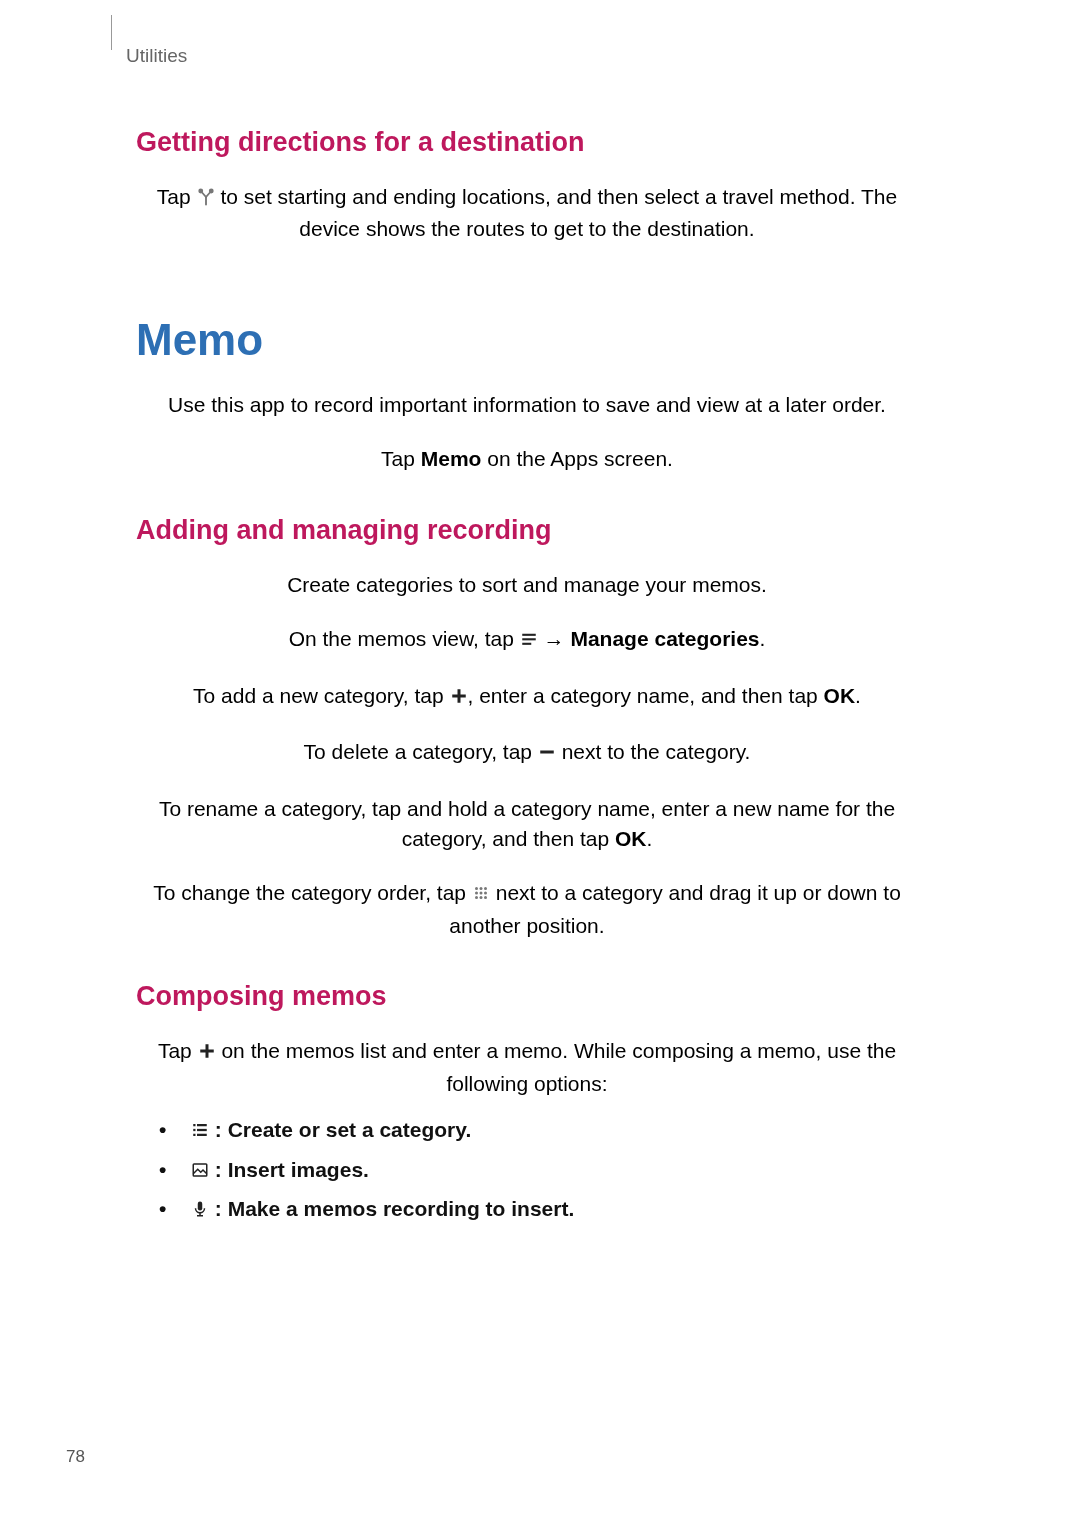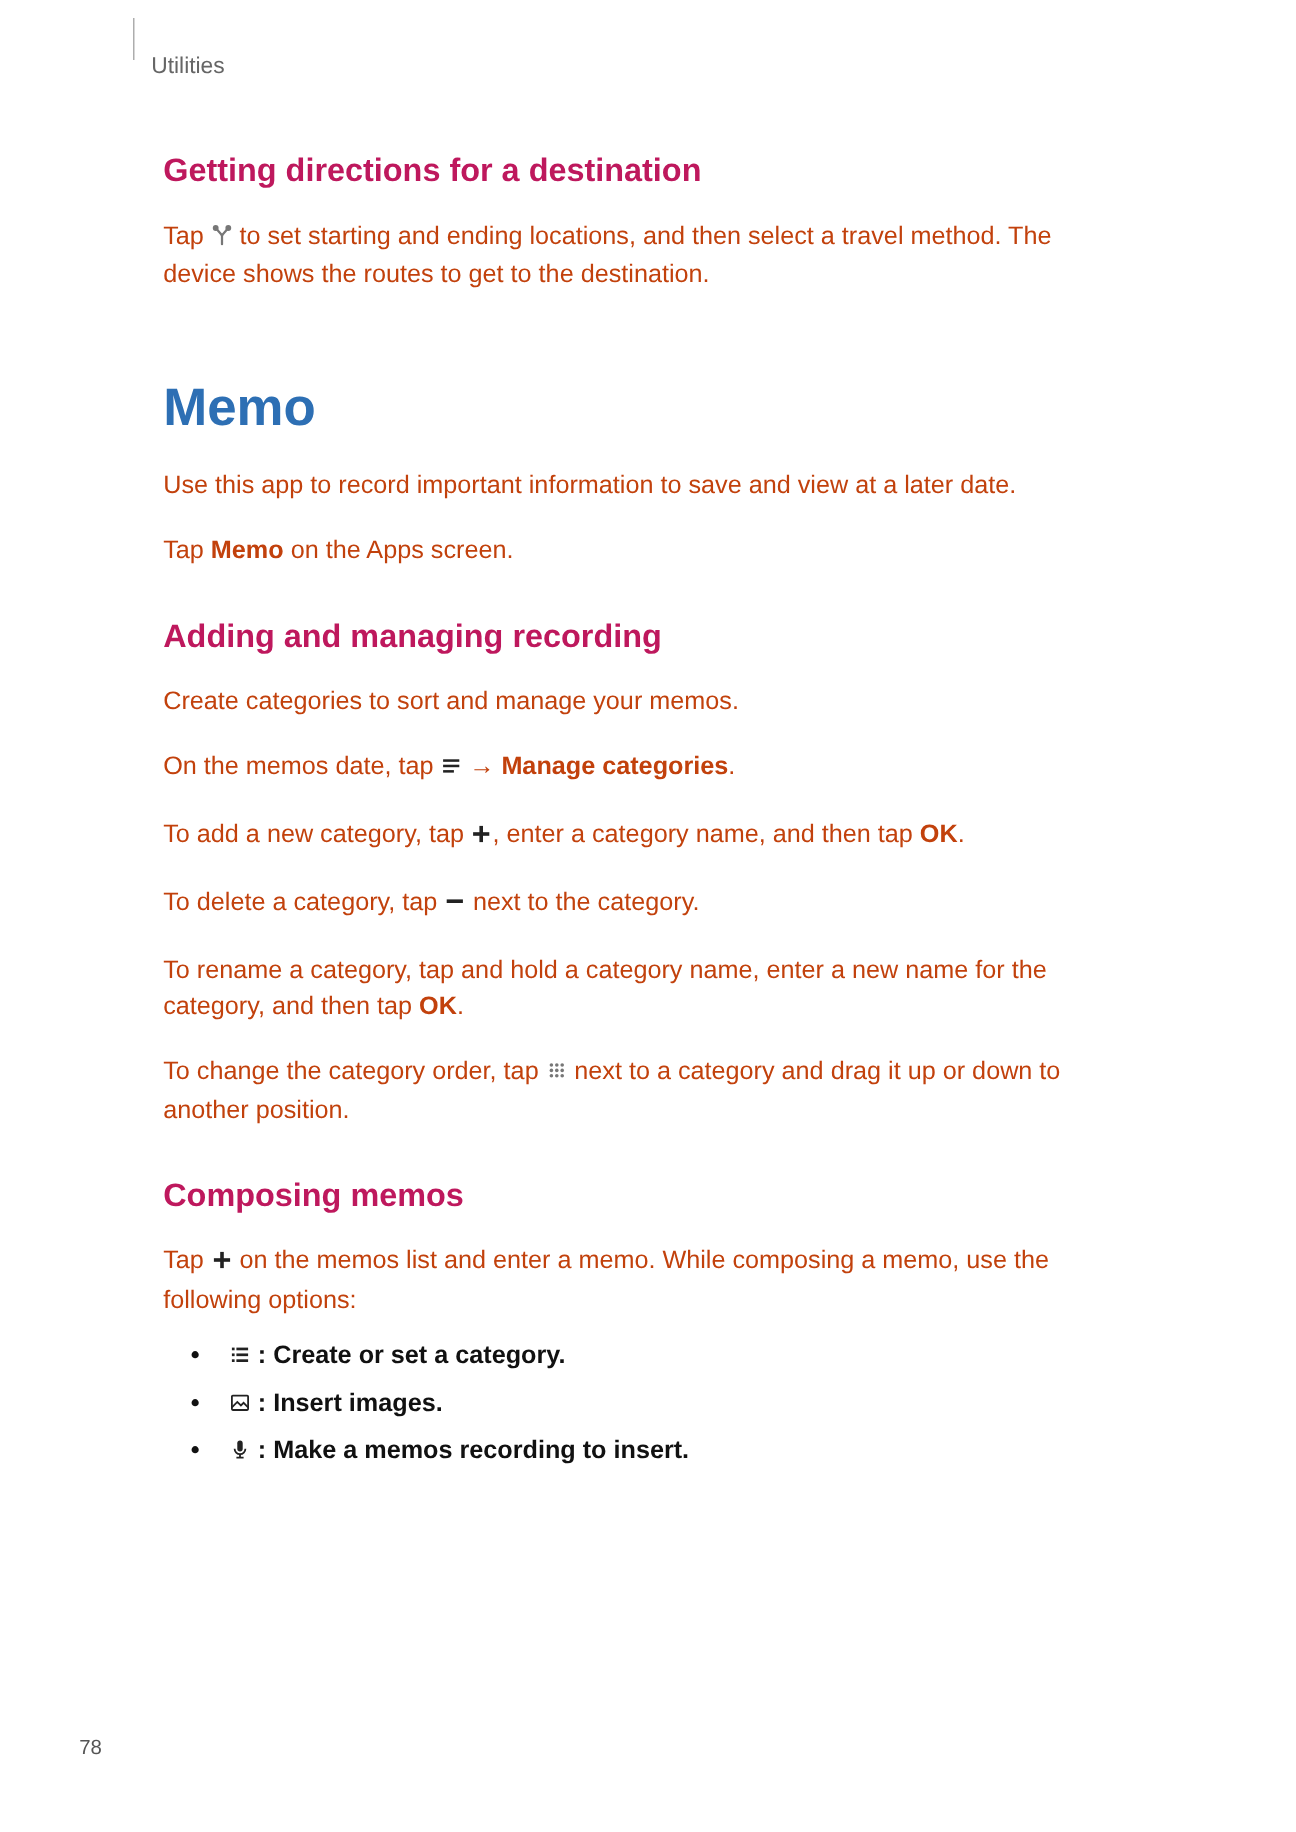--- a/index.html
+++ b/index.html
@@ -40,21 +40,22 @@
   }
   h1.accent {
     font-size: 44px;
     font-weight: 700;
     margin: 70px 0 25px 0;
   }
   p {
     font-size: 21px;
     line-height: 1.45;
     margin: 24px 0 14px 0;
-    color: #c2410c;
+    color: #000000;
+    text-align: center;
   }
   b { font-weight: 700; }
   .icon-slot {
     display: inline-block;
     vertical-align: -2px;
   }
   ul.iconlist {
     list-style: none;
     padding: 0 0 0 35px;
     margin: 8px 0;
@@ -105,30 +106,30 @@
           <path d="M12 12 L19 4"></path>
           <circle cx="5" cy="4" r="2" fill="#777"></circle>
           <circle cx="19" cy="4" r="2" fill="#777"></circle>
         </svg>
     </span>
     <span> to set starting and ending locations, and then select a travel method. The device shows the routes to get to the destination.</span>
   </p>
 
   <h1 class="accent" style="color:#2d6fb4">Memo</h1>
 
-  <p>Use this app to record important information to save and view at a later date.</p>
+  <p>Use this app to record important information to save and view at a later order.</p>
   <p>
     <span>Tap </span><b>Memo</b><span> on the Apps screen.</span>
   </p>
 
   <h2>Adding and managing recording</h2>
   <p>Create categories to sort and manage your memos.</p>
 
   <p>
-    <span>On the memos date, tap </span>
+    <span>On the memos view, tap </span>
     <span class="icon-slot">
       <svg class="inline" viewBox="0 0 24 24" fill="#222">
           <rect x="3" y="5" width="18" height="2.8"></rect>
           <rect x="3" y="11" width="18" height="2.8"></rect>
           <rect x="3" y="17" width="12" height="2.8"></rect>
         </svg>
     </span>
     <span> → </span><b>Manage categories</b><span>.</span>
   </p>
 

